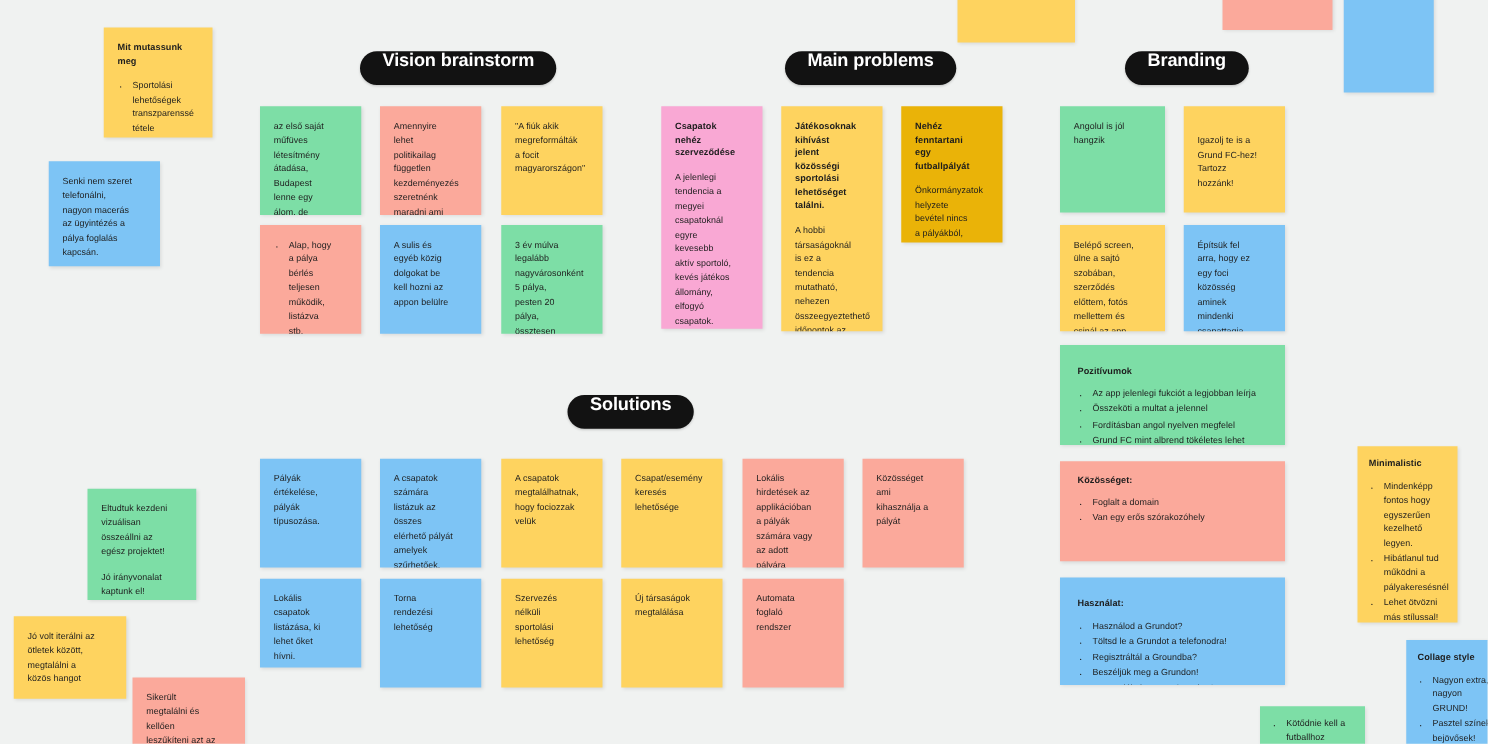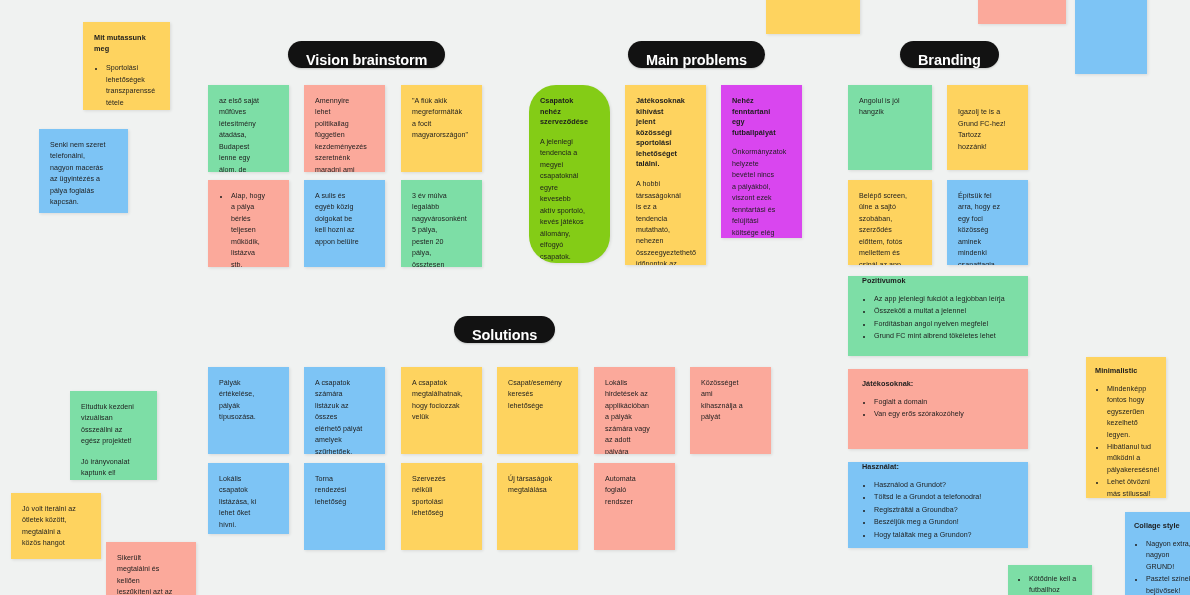--- a/index.html
+++ b/index.html
@@ -11,21 +11,21 @@
   }
   #board{position:absolute;inset:0;}
 
   
   .pill{
     position:absolute;
     background:#121212;color:#ffffff;
     border-radius:999px;
     font-size:14.5px;font-weight:700;
     letter-spacing:-0.1px;
-    display:flex;align-items:flex-end;justify-content:center;
+    display:flex;align-items:flex-start;justify-content:center;
     padding:0 18px;height:27px;
     white-space:nowrap;
     box-shadow:0 1px 2px rgba(0,0,0,.18);
   }
 
   
   .note{
     position:absolute;
     box-sizing:border-box;
     padding:11px 22px 9px 11px;
@@ -120,71 +120,71 @@
 
     </ul>
   </div>
   <div class="note" style="left:304px;top:180px;width:81px;height:87px;background:#7dc4f5;">
     <p>A sulis és egyéb közig dolgokat be  kell hozni az appon belülre</p>
   </div>
   <div class="note" style="left:401px;top:180px;width:81px;height:87px;background:#7ddea6;">
     <p>3 év múlva legalább nagyvárosonként 5 pálya, pesten 20 pálya, össztesen legalább 150 pálya.</p>
   </div>
 
-  <div class="note" style="left:529px;top:85px;width:81px;height:178px;background:#84cc16;border-radius:27px;">
+  <div class="note" style="left:529px;top:85px;width:81px;height:178px;background:#f9a8d4;">
     <span class="ttl">Csapatok nehéz szerveződése</span>
     <p>A jelenlegi tendencia a megyei csapatoknál egyre kevesebb aktív sportoló, kevés játékos állomány, elfogyó csapatok.</p>
     <p>Csapatoknak probléma lehet, hogy nincs ellenfél és nincs egy adat halmaz amiből akar választani is tudnak és ha esetleg minden adott de kiesik egy játékos hogyan tudnak pótolni gyorsan</p>
   </div>
 
   <div class="note" style="left:625px;top:85px;width:81px;height:180px;background:#fed35f;">
     <span class="ttl">Játékosoknak kihívást jelent közösségi sportolási lehetőséget találni.</span>
     <p>A hobbi társaságoknál is ez a tendencia mutatható, nehezen összeegyeztethető időpontok az események megszervezése.</p>
 
   </div>
 
-  <div class="note" style="left:721px;top:85px;width:81px;height:153px;background:#d946ef;">
+  <div class="note" style="left:721px;top:85px;width:81px;height:109px;background:#eab308;">
     <span class="ttl">Nehéz fenntartani egy futballpályát</span>
     <p>Önkormányzatok helyzete bevétel nincs a pályákból, viszont ezek fenntartási és felújítási költsége elég magas.</p>
     <p>nincs egyensúlyban a fizetet személy és a pálya kihasználtsága így minuszt termel tehát teher ! Marketing! Eszközök biztosítása ! Foglalás gördülékenysége!</p>
   </div>
 
   <div class="note" style="left:848px;top:85px;width:84px;height:85px;background:#7ddea6;">
     <p>Angolul is jól hangzik</p>
   </div>
   <div class="note" style="left:947px;top:85px;width:81px;height:85px;background:#fed35f;white-space:pre-line;">
     <p>Igazolj te is a Grund FC-hez!
 Tartozz hozzánk!</p>
   </div>
   <div class="note" style="left:848px;top:180px;width:84px;height:85px;background:#fed35f;">
     <p>Belépő screen, ülne a sajtó szobában, szerződés előttem, fotós mellettem és csinál az app egy képet ami bekerül a rendszerbe. Tartozz hozzánk!</p>
   </div>
   <div class="note" style="left:947px;top:180px;width:81px;height:85px;background:#7dc4f5;">
     <p>Építsük fel arra, hogy ez egy foci közösség aminek mindenki csapattagja lehet.</p>
   </div>
 
-  <div class="note" style="left:848px;top:276px;width:180px;height:80px;background:#7ddea6;padding:0 14px;">
+  <div class="note" style="left:848px;top:276px;width:180px;height:80px;background:#7ddea6;padding:16px 14px;">
     <span class="ttl tight">Pozitívumok</span>
     <ul>
       <li>Az app jelenlegi fukciót a legjobban leírja</li>
       <li>Összeköti a multat a jelennel</li>
       <li>Fordításban angol nyelven megfelel</li>
       <li>Grund FC mint albrend tökéletes lehet</li>
     </ul>
   </div>
 
   <div class="note" style="left:848px;top:369px;width:180px;height:80px;background:#fba99b;padding:10px 14px;">
-    <span class="ttl tight">Játékosoknak:</span>
+    <span class="ttl tight">Közösséget:</span>
     <ul>
       <li>Foglalt a domain</li>
       <li>Van egy erős szórakozóhely</li>
     </ul>
   </div>
 
-  <div class="note" style="left:848px;top:462px;width:180px;height:86px;background:#7dc4f5;padding:0 14px;">
+  <div class="note" style="left:848px;top:462px;width:180px;height:86px;background:#7dc4f5;padding:16px 14px;">
     <span class="ttl tight">Használat:</span>
     <ul>
       <li>Használod a Grundot?</li>
       <li>Töltsd le a Grundot a telefonodra!</li>
       <li>Regisztráltál a Groundba?</li>
       <li>Beszéljük meg a Grundon!</li>
       <li>Hogy találtak meg a Grundon?</li>
     </ul>
   </div>
 

